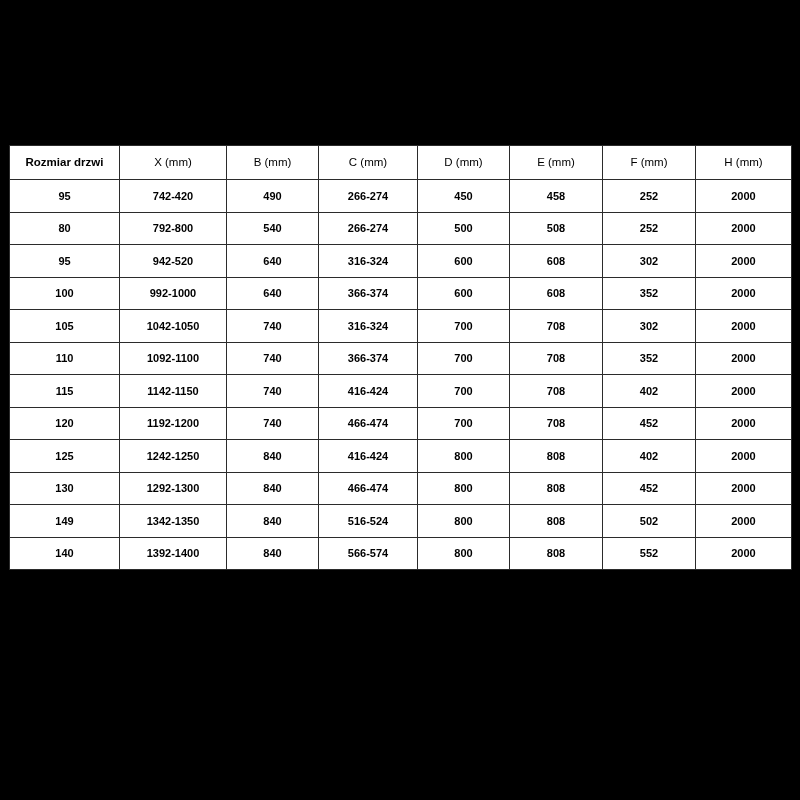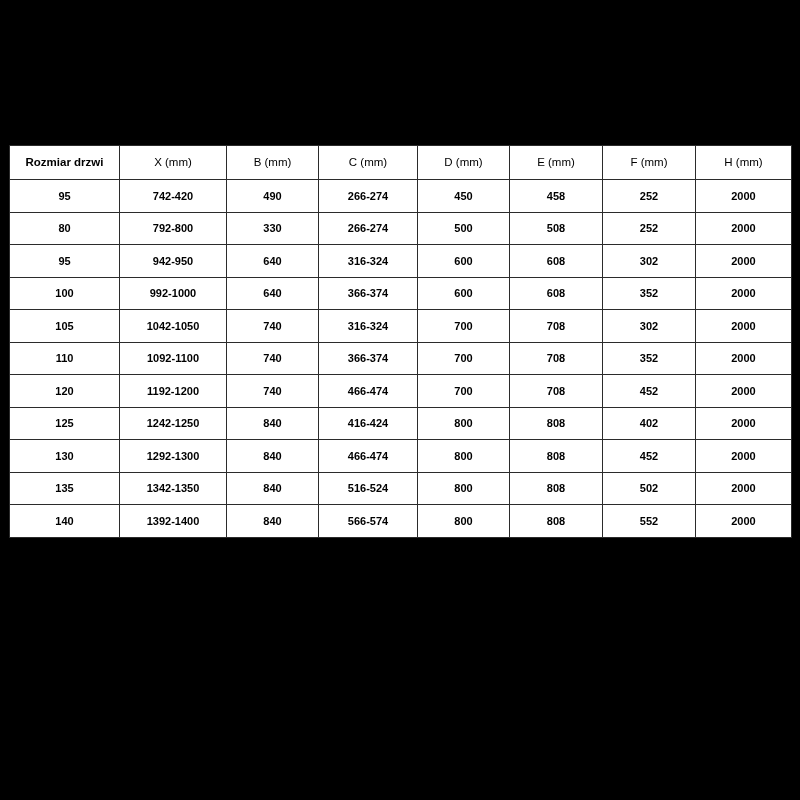--- a/index.html
+++ b/index.html
@@ -103,30 +103,30 @@
           <td>490</td>
           <td>266-274</td>
           <td>450</td>
           <td>458</td>
           <td>252</td>
           <td>2000</td>
         </tr>
         <tr>
           <td>80</td>
           <td>792-800</td>
-          <td>330</td>
+          <td>540</td>
           <td>266-274</td>
           <td>500</td>
           <td>508</td>
           <td>252</td>
           <td>2000</td>
         </tr>
         <tr>
           <td>95</td>
-          <td>942-950</td>
+          <td>942-520</td>
           <td>640</td>
           <td>316-324</td>
           <td>600</td>
           <td>608</td>
           <td>302</td>
           <td>2000</td>
         </tr>
         <tr>
           <td>100</td>
           <td>992-1000</td>
@@ -151,20 +151,30 @@
           <td>110</td>
           <td>1092-1100</td>
           <td>740</td>
           <td>366-374</td>
           <td>700</td>
           <td>708</td>
           <td>352</td>
           <td>2000</td>
         </tr>
         <tr>
+          <td>115</td>
+          <td>1142-1150</td>
+          <td>740</td>
+          <td>416-424</td>
+          <td>700</td>
+          <td>708</td>
+          <td>402</td>
+          <td>2000</td>
+        </tr>
+        <tr>
           <td>120</td>
           <td>1192-1200</td>
           <td>740</td>
           <td>466-474</td>
           <td>700</td>
           <td>708</td>
           <td>452</td>
           <td>2000</td>
         </tr>
         <tr>
@@ -181,21 +191,21 @@
           <td>130</td>
           <td>1292-1300</td>
           <td>840</td>
           <td>466-474</td>
           <td>800</td>
           <td>808</td>
           <td>452</td>
           <td>2000</td>
         </tr>
         <tr>
-          <td>135</td>
+          <td>149</td>
           <td>1342-1350</td>
           <td>840</td>
           <td>516-524</td>
           <td>800</td>
           <td>808</td>
           <td>502</td>
           <td>2000</td>
         </tr>
         <tr>
           <td>140</td>

